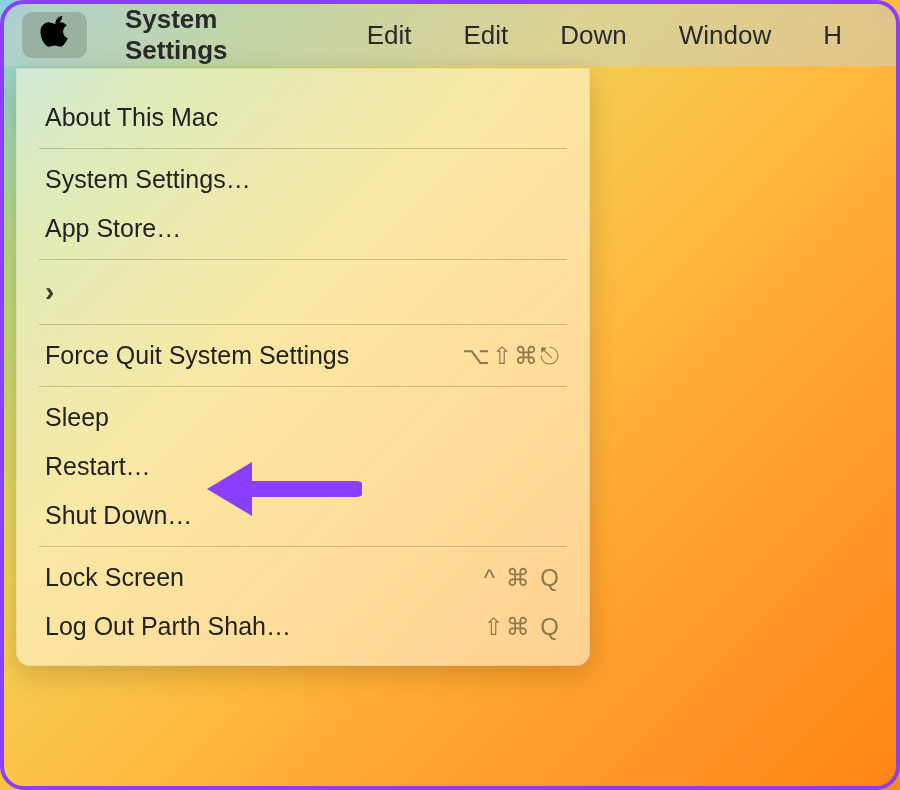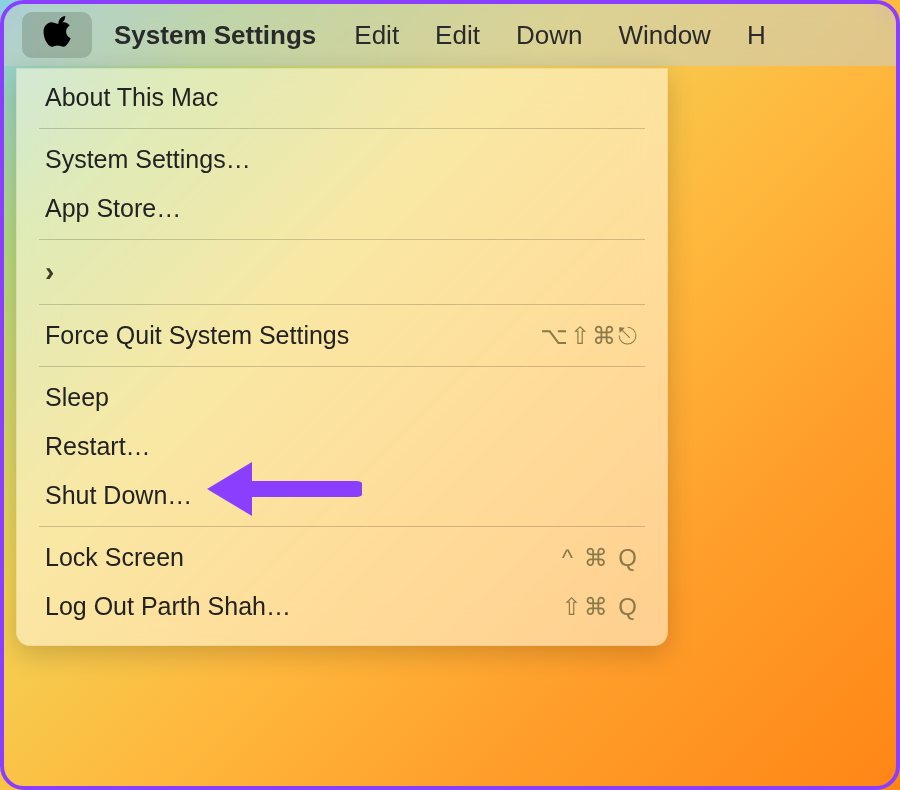--- a/index.html
+++ b/index.html
@@ -19,21 +19,21 @@
     }
     .menubar {
       height: 62px;
       display: flex;
       align-items: center;
       padding: 14px 18px;
       background: rgba(200, 210, 200, 0.55);
       backdrop-filter: blur(10px);
       font-size: 26px;
       color: #2a2a2a;
-      gap: 0;
+      gap: 16px;
     }
     .apple-btn {
       width: 70px;
       height: 46px;
       border-radius: 10px;
       background: rgba(120, 140, 120, 0.45);
       display: flex;
       align-items: center;
       justify-content: center;
       margin-right: 22px;
@@ -48,25 +48,25 @@
       margin-right: 38px;
     }
     .menu-item {
       margin-right: 36px;
       font-weight: 400;
     }
     .dropdown {
       position: absolute;
       top: 64px;
       left: 12px;
-      width: 652px;
+      width: 574px;
       border-radius: 0 0 14px 14px;
       background: rgba(255, 250, 230, 0.55);
       backdrop-filter: blur(18px);
-      padding: 4px 0 14px 0;
+      padding: 24px 0 14px 0;
       box-shadow: 0 8px 28px rgba(0,0,0,0.18);
       border: 1px solid rgba(0,0,0,0.05);
     }
     .dd-item {
       display: flex;
       align-items: center;
       justify-content: space-between;
       padding: 10px 28px;
       font-size: 25px;
       color: #222;

